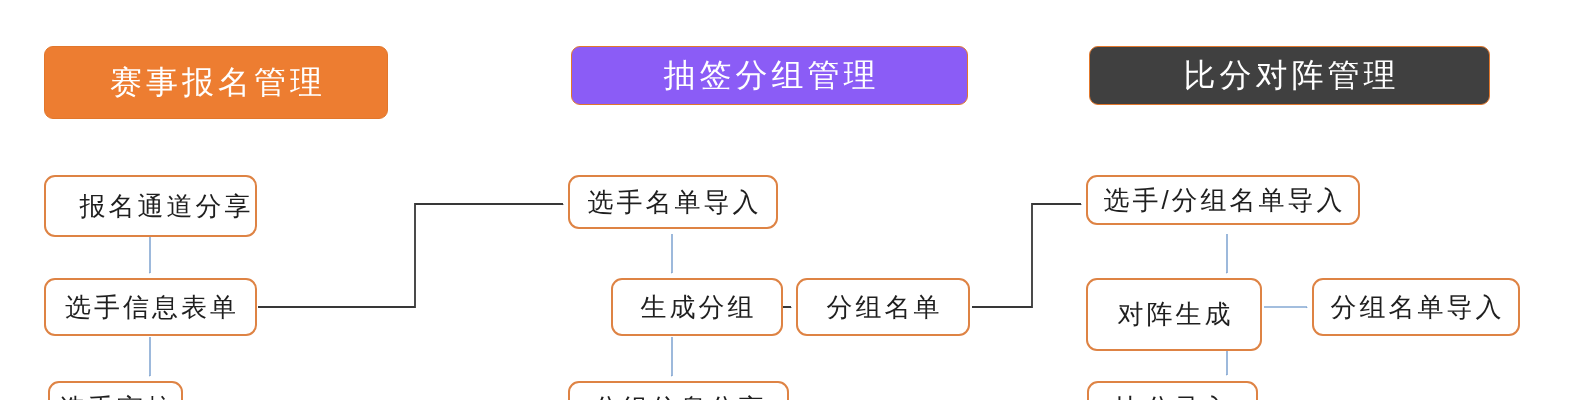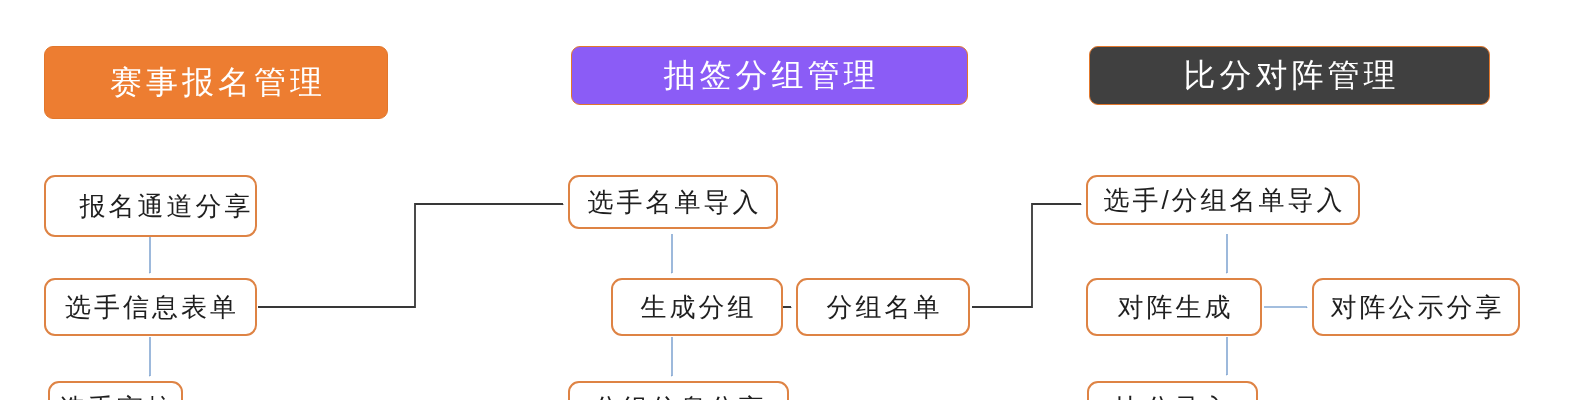--- a/index.html
+++ b/index.html
@@ -84,16 +84,16 @@
     <div class="col-header" style="left: 571px; top: 46px; width: 397px; height: 59px; background: #8b5cf6; border: 1px solid rgb(226, 119, 44);">抽签分组管理</div>
     <div class="col-header" style="left: 1089px; top: 46px; width: 401px; height: 59px; background: #404040; border: 1px solid rgb(226, 119, 44);">比分对阵管理</div>
     <div class="flow-node" style="left: 44px; top: 175px; width: 213px; height: 62px; border: 2px solid rgb(222, 131, 68); color: rgb(31, 31, 31); padding-left: 29px;">报名通道分享</div>
     <div class="flow-node" style="left: 44px; top: 278px; width: 213px; height: 58px; border: 2px solid rgb(222, 131, 68); color: rgb(31, 31, 31);">选手信息表单</div>
     <div class="flow-node clipped" style="left: 48px; top: 381px; width: 135px; height: 57px; border: 2px solid rgb(222, 131, 68); color: rgb(31, 31, 31);">选手审核</div>
     <div class="flow-node" style="left: 568px; top: 175px; width: 210px; height: 54px; border: 2px solid rgb(222, 131, 68); color: rgb(31, 31, 31);">选手名单导入</div>
     <div class="flow-node" style="left: 568px; top: 278px; width: 172px; height: 58px; border: 2px solid rgb(222, 131, 68); color: rgb(31, 31, 31); margin-left: 43px;">生成分组</div>
     <div class="flow-node" style="left: 796px; top: 278px; width: 174px; height: 58px; border: 2px solid rgb(222, 131, 68); color: rgb(31, 31, 31);">分组名单</div>
     <div class="flow-node clipped" style="left: 568px; top: 381px; width: 221px; height: 57px; border: 2px solid rgb(222, 131, 68); color: rgb(31, 31, 31);">分组信息分享</div>
     <div class="flow-node" style="left: 1086px; top: 175px; width: 274px; height: 50px; border: 2px solid rgb(222, 131, 68); color: rgb(31, 31, 31);">选手/分组名单导入</div>
-    <div class="flow-node" style="left: 1086px; top: 278px; width: 176px; height: 58px; border: 2px solid rgb(222, 131, 68); color: rgb(31, 31, 31);">对阵生成</div>
-    <div class="flow-node" style="left: 1312px; top: 278px; width: 208px; height: 58px; border: 2px solid rgb(222, 131, 68); color: rgb(31, 31, 31);">对阵公示分享</div>
+    <div class="flow-node" style="left: 1086px; top: 278px; width: 176px; height: 73px; border: 2px solid rgb(222, 131, 68); color: rgb(31, 31, 31);">对阵生成</div>
+    <div class="flow-node" style="left: 1312px; top: 278px; width: 208px; height: 58px; border: 2px solid rgb(222, 131, 68); color: rgb(31, 31, 31);">分组名单导入</div>
     <div class="flow-node clipped" style="left: 1087px; top: 381px; width: 171px; height: 57px; border: 2px solid rgb(222, 131, 68); color: rgb(31, 31, 31);">比分录入</div>
   </div>
 
 </body></html>

